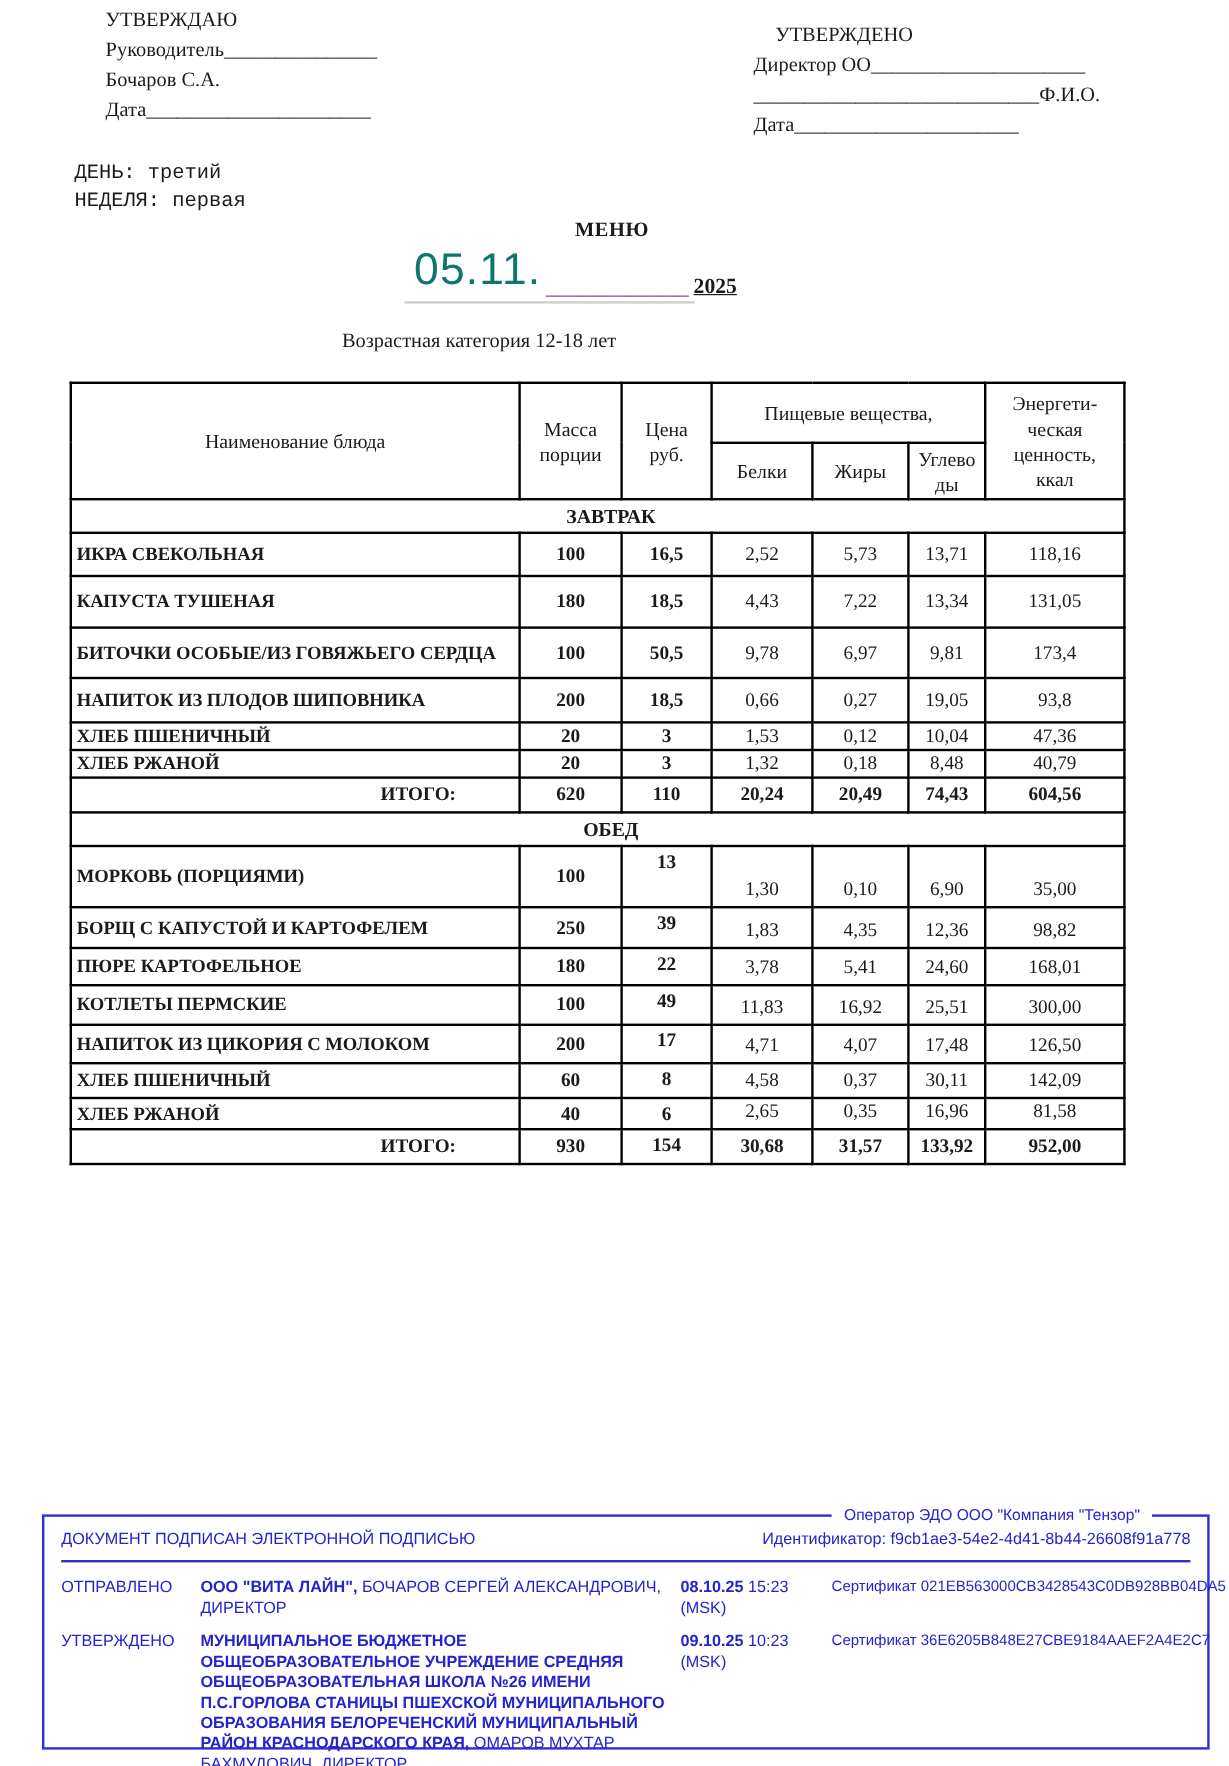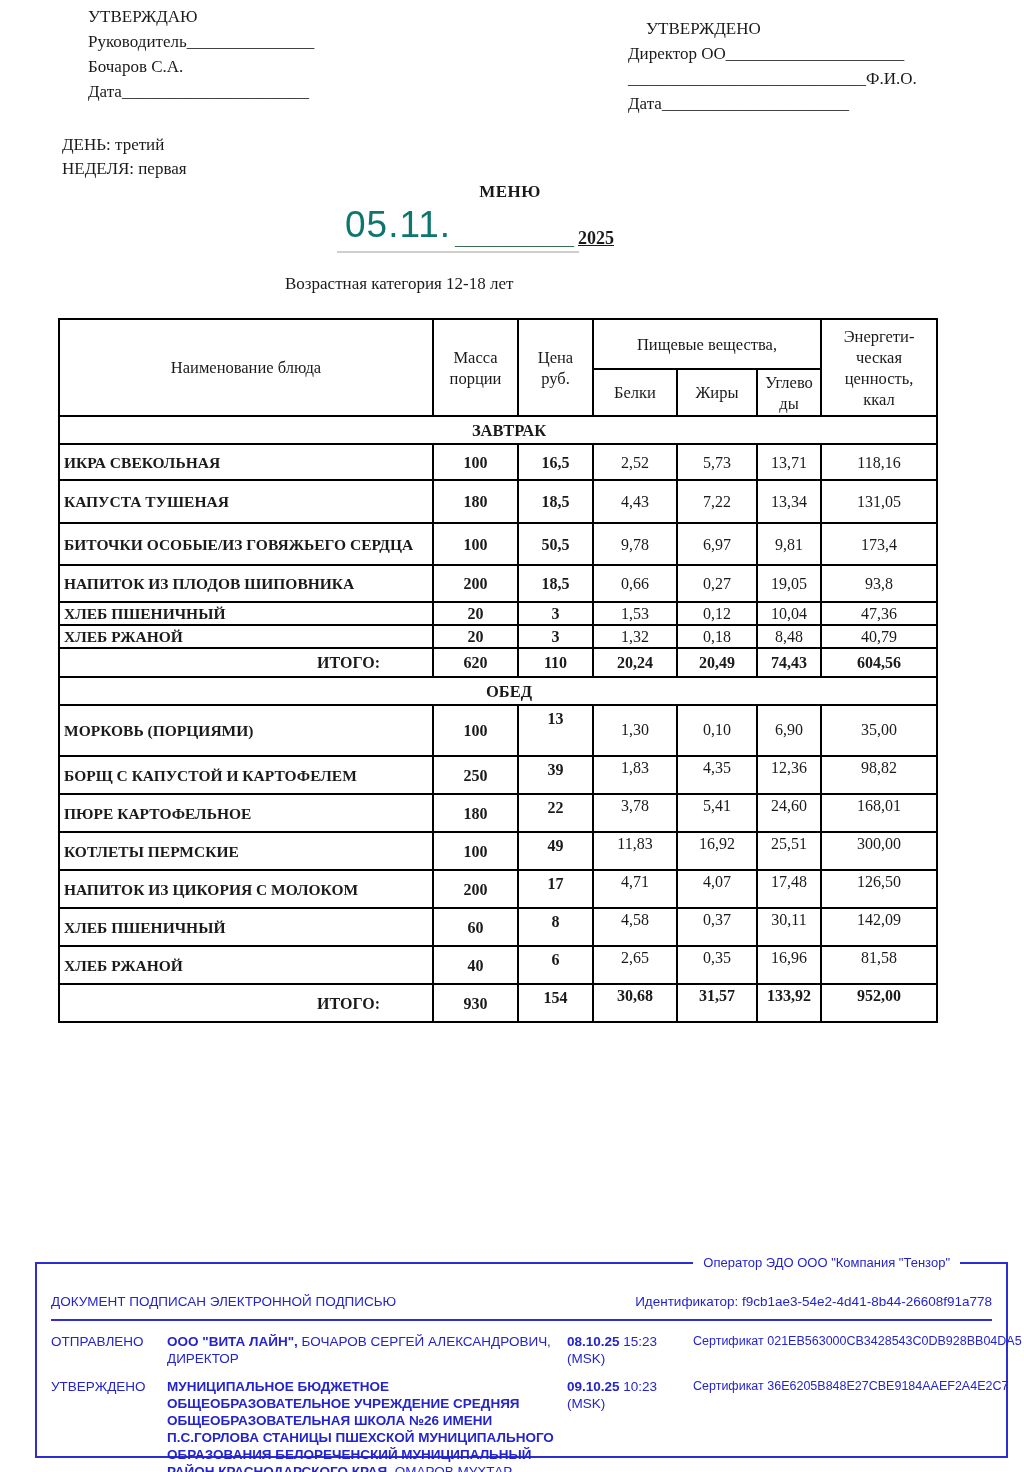--- a/index.html
+++ b/index.html
@@ -8,55 +8,55 @@
     position:relative; width:1024px; height:1472px; margin:0 auto;
     background:#ffffff; color:#1a1a1a;
     font-family:"Liberation Serif", serif; font-size:17px;
     overflow:hidden;
   }
   
   .approve-block { position:absolute; left:62px; top:4px; line-height:25px;margin-left:26px; }
   .agree-block   { position:absolute; left:628px; top:16px; line-height:25px; width:330px; }
   .agree-block .ttl { padding-left:18px; }
   
-  .dayweek { position:absolute; left:62px; top:133px; line-height:24px; }
+  .dayweek { position:absolute; left:62px; top:133px; line-height:24px;font-family:Liberation Mono, monospace; }
   
   .menu-title { position:absolute; left:0; top:182px; width:1020px; text-align:center; font-weight:bold; letter-spacing:.5px; }
   .date-area { position:absolute; left:337px; top:202px; width:420px; height:56px; }
   .date-value { position:absolute; left:8px; top:2px; font-family:"Liberation Sans", sans-serif; font-size:37px; color:#0f766e; letter-spacing:1px; }
   .date-grayline { position:absolute; left:0; top:49px; width:242px; border-bottom:2px solid #cfcfcf; }
-  .date-underscores { position:absolute; left:118px; top:28px; font-size:17px; letter-spacing:0; color:#14532d; }
+  .date-underscores { position:absolute; left:118px; top:28px; font-size:17px; letter-spacing:0; color:#701a75; }
   .date-year { position:absolute; left:241px; top:26px; font-weight:bold; font-size:18px;text-decoration:underline; }
   .age-line { position:absolute; left:285px; top:274px; }
   
   table.menu { position:absolute; left:58px; top:318px; width:878px; border-collapse:collapse; table-layout:fixed; }
   table.menu th, table.menu td { border:2px solid #000; padding:1px 4px; }
   table.menu th { font-weight:normal; text-align:center; vertical-align:middle; white-space:pre-line; font-size:16.5px; line-height:21px; }
   thead tr.h1 th { height:50px; }
   thead tr.h2 th { height:47px; }
   td { font-size:16px; text-align:center; vertical-align:middle; line-height:19px; }
   td.c-name { text-align:left; font-weight:bold; font-size:15.5px; padding-left:5px; }
   td.c-mass, td.c-price { font-weight:bold; }
   tr.section-row td { font-weight:bold; text-align:center; height:28px; font-size:16.5px;padding-left:26px; }
   tr.total-row td { font-weight:bold; height:29px; }
   tr.total-row td.c-total-label { text-align:right; padding-right:52px; font-size:16px; }
   tr.s0.r0 td{height:36px} tr.s0.r1 td{height:43px} tr.s0.r2 td{height:42px}
   tr.s0.r3 td{height:37px} tr.s0.r4 td{height:21px} tr.s0.r5 td{height:21px}
   tr.s1.r0 td{height:51px} tr.s1.r1 td{height:34px} tr.s1.r2 td{height:31px}
   tr.s1.r3 td{height:33px} tr.s1.r4 td{height:32px} tr.s1.r5 td{height:29px}
   tr.s1.r6 td{height:21px}
   tr.s1 td.c-price { vertical-align:top; padding-top:3px;margin-left:44px; }
-  tr.s1 td.c-num { vertical-align:bottom; padding-bottom:16px; }
+  tr.s1 td.c-num { vertical-align:bottom; padding-bottom:4px; }
   
   .stamp { position:absolute; left:35px; top:1262px; width:973px; height:196px;
            border:2px solid #2e2ed0; color:#2424cc;
            font-family:"Liberation Sans", sans-serif; font-size:13.5px; line-height:17px; }
   .stamp-operator { position:absolute; top:-10px; right:46px; background:#ffffff; padding:0 10px; font-size:13px; white-space:nowrap; }
   .stamp-inner { padding:10px 14px 0 14px; }
-  .stamp-row1 { display:flex; justify-content:space-between; align-items:center; margin-top:19px; }
+  .stamp-row1 { display:flex; justify-content:space-between; align-items:center; margin-top:0; }
   .stamp-sep { border-top:2px solid #2e2ed0; margin-top:9px; }
   .sign-rows { margin-top:12px; }
   .sign-row { display:grid; grid-template-columns:112px 396px 122px 1fr; column-gap:4px; margin-bottom:11px; }
   .sign-row .org b { font-weight:bold; }
   .sign-row .cert { font-size:12.5px; white-space:nowrap; }
   .b { font-weight:bold; }
 </style>
 </head>
 <body>
 

